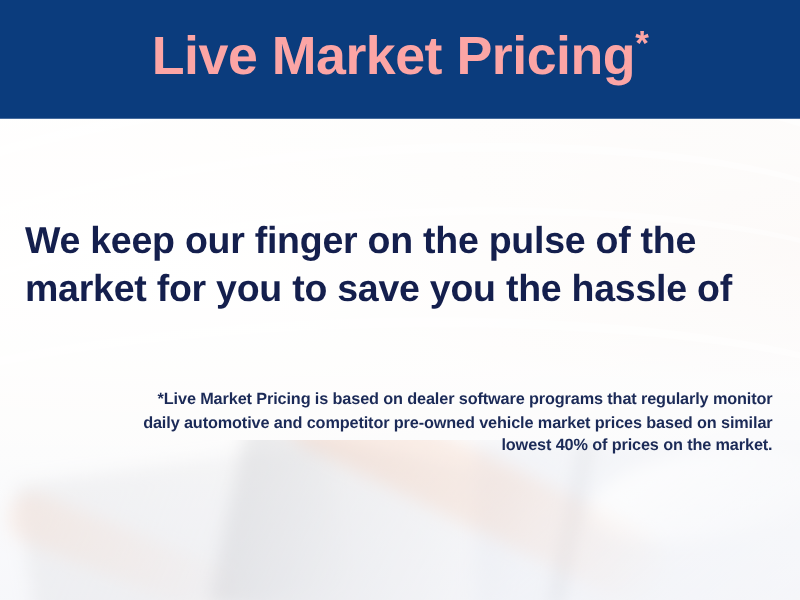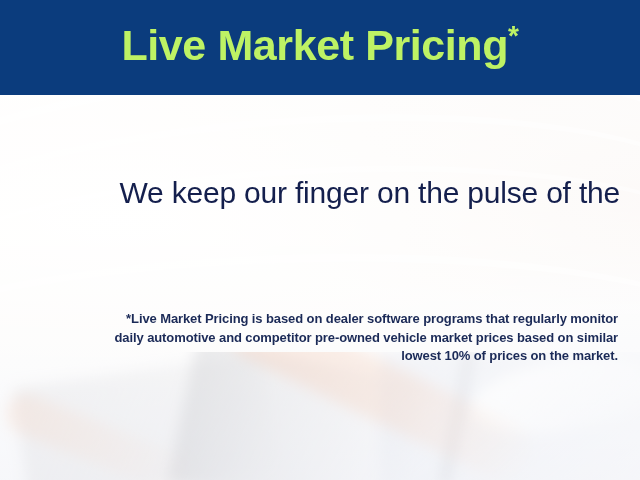--- a/index.html
+++ b/index.html
@@ -132,21 +132,21 @@
     top: 0;
     width: 640px;
     height: 95px;
     background: #0b3c7d;
     display: flex;
     align-items: center;
     justify-content: center;
     z-index: 5;
   }
   #header-title {
-    color: #bef264;
+    color: #fca5a5;
     font-size: 43px;
     font-weight: bold;
     letter-spacing: -0.4px;
     line-height: 1;
     white-space: nowrap;
     margin: 0;
     padding-bottom: 4px;
   }
   #header-title .asterisk {
     font-size: 28px;
@@ -162,24 +162,24 @@
     width: 640px;
     height: 385px;
     z-index: 4;
   }
 
   #headline {
     position: absolute;
     left: 20px;
     top: 78px;
     width: 600px;
-    text-align: right;
+    text-align: left;
     color: #141f4d;
     font-size: 30px;
-    font-weight: normal;
+    font-weight: bold;
     line-height: 39px;
     letter-spacing: -0.2px;
   }
   #headline .hl-line { display: block; white-space: nowrap; }
 
   #disclaimer {
     position: absolute;
     left: 22px;
     top: 215px;
     width: 596px;
@@ -218,22 +218,23 @@
   <div class="bg-layer bg-veil"></div>
 
   <div id="header-banner">
     <h1 id="header-title"><span>Live Market Pricing</span><span class="asterisk">*</span></h1>
   </div>
 
   <div id="content">
 
     <div id="headline">
       <span class="hl-line">We keep our finger on the pulse of the</span>
+      <span class="hl-line">market for you to save you the hassle of</span>
     </div>
 
     <div id="disclaimer">
       <span class="dc-line">*Live Market Pricing is based on dealer software programs that regularly monitor</span>
       <span class="dc-line">daily automotive and competitor pre-owned vehicle market prices based on similar</span>
-      <span class="dc-line">lowest 10% of prices on the market.</span>
+      <span class="dc-line">lowest 40% of prices on the market.</span>
     </div>
 
   </div>
 </div>
 
 </body></html>

